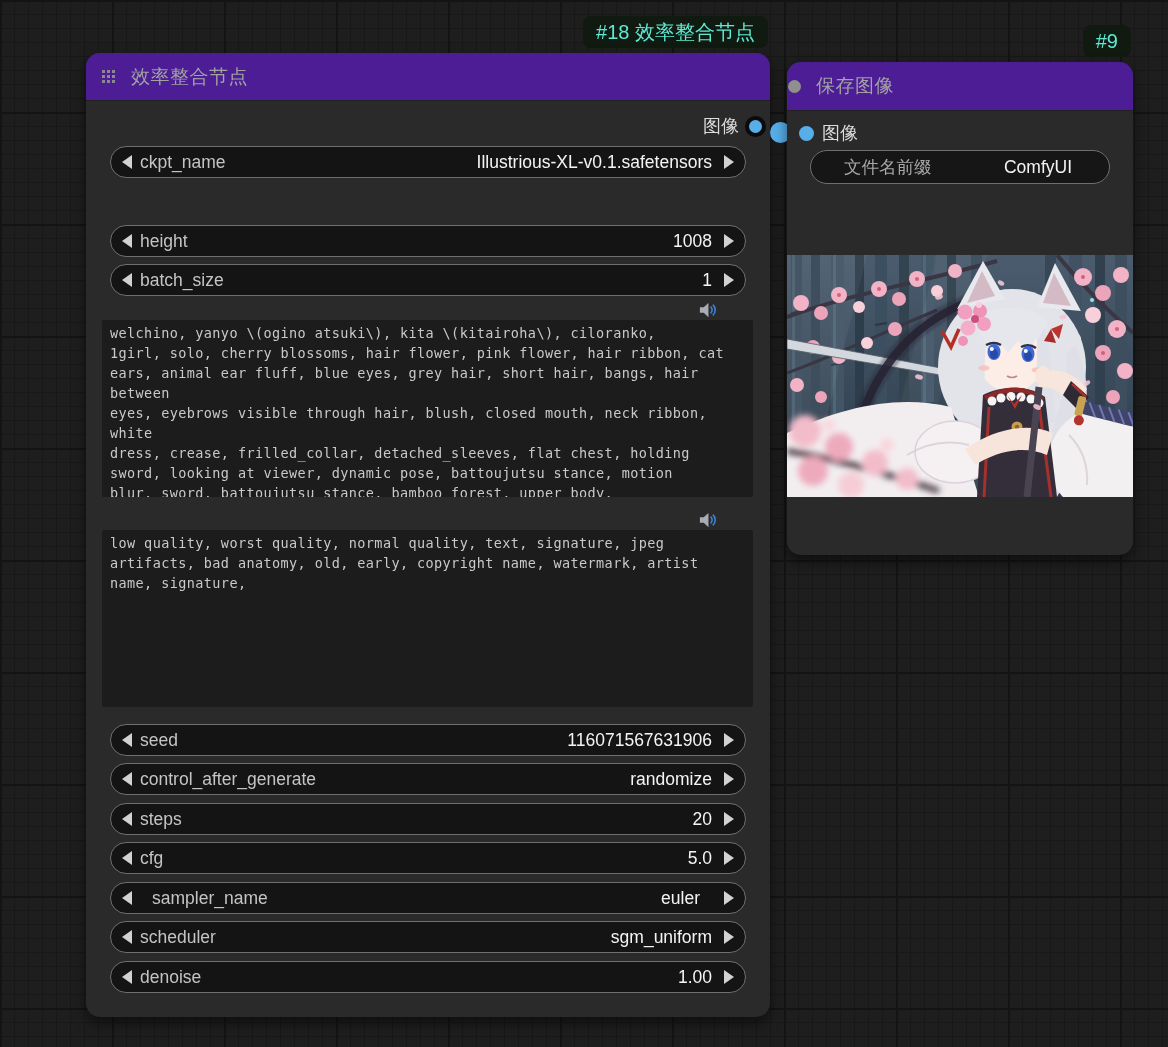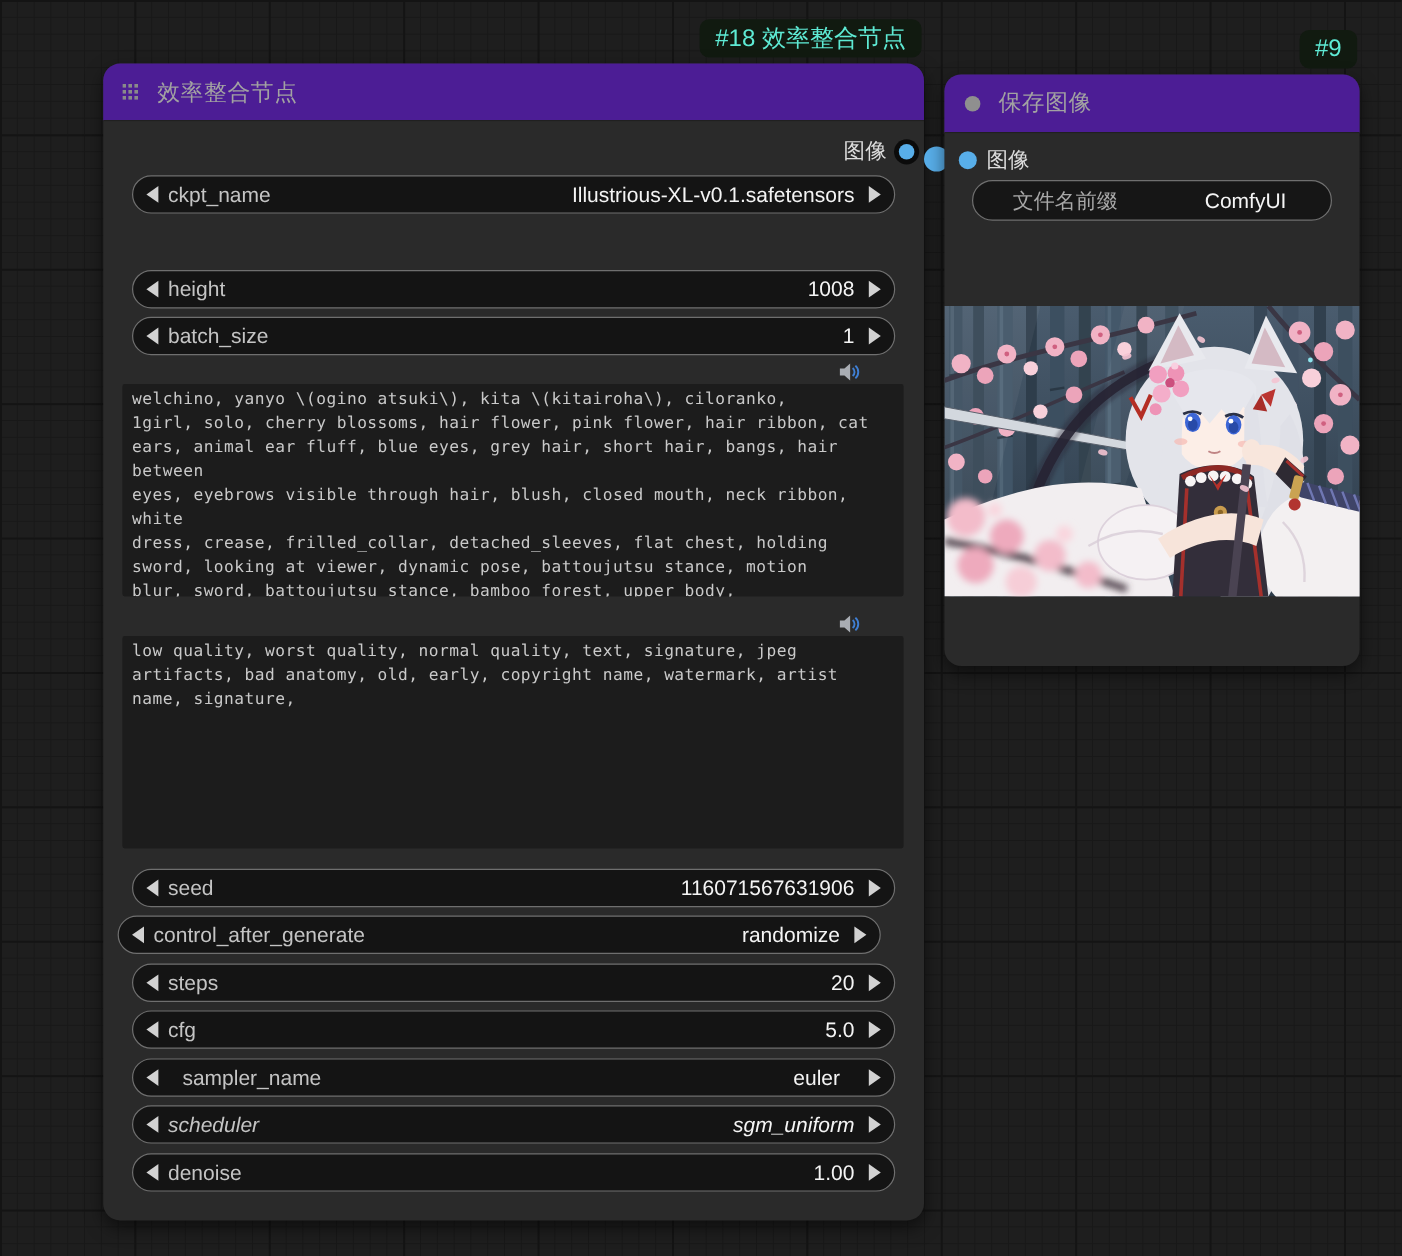--- a/index.html
+++ b/index.html
@@ -110,21 +110,21 @@
     <div class="prompt-box" style="top:477px;">low quality, worst quality, normal quality, text, signature, jpeg
 artifacts, bad anatomy, old, early, copyright name, watermark, artist
 name, signature,</div>
 
     <div class="pill" style="left:24px;top:671px;width:636px;">
       <div class="arr-l"></div>
       <span class="w-label">seed</span>
       <span class="w-value">116071567631906</span>
       <div class="arr-r"></div>
     </div>
-    <div class="pill" style="left:12px;top:710px;width:636px;text-align:right;">
+    <div class="pill" style="left:24px;top:710px;width:636px;text-align:right;">
       <div class="arr-l"></div>
       <span class="w-label">control_after_generate</span>
       <span class="w-value">randomize</span>
       <div class="arr-r"></div>
     </div>
     <div class="pill" style="left:24px;top:750px;width:636px;">
       <div class="arr-l"></div>
       <span class="w-label">steps</span>
       <span class="w-value">20</span>
       <div class="arr-r"></div>
@@ -134,38 +134,38 @@
       <span class="w-label">cfg</span>
       <span class="w-value">5.0</span>
       <div class="arr-r"></div>
     </div>
     <div class="pill" style="left:24px;top:829px;width:636px;gap:12px;">
       <div class="arr-l"></div>
       <span class="w-label">sampler_name</span>
       <span class="w-value">euler</span>
       <div class="arr-r"></div>
     </div>
-    <div class="pill" style="left:24px;top:868px;width:636px;font-style:italic;">
+    <div class="pill" style="left:24px;top:868px;width:636px;">
       <div class="arr-l"></div>
       <span class="w-label">scheduler</span>
       <span class="w-value">sgm_uniform</span>
       <div class="arr-r"></div>
     </div>
     <div class="pill" style="left:24px;top:908px;width:636px;">
       <div class="arr-l"></div>
       <span class="w-label">denoise</span>
       <span class="w-value">1.00</span>
       <div class="arr-r"></div>
     </div>
   </div>
 
   <div class="port" style="left:770px;top:122px;width:21px;height:21px;"></div>
 
   <div class="node" style="left:787px;top:62px;width:346px;height:493px;">
-    <div class="node-header" style="height:48px;padding-left:17px;">
+    <div class="node-header" style="height:48px;padding-left:1px;">
       <div class="dot-icon" style="width:13px;height:13px;"></div>
       <span class="node-title" style="margin-left:15px;">保存图像</span>
     </div>
 
     <div class="port" style="left:12px;top:64px;width:15px;height:15px;"></div>
     <div class="port-label" style="left:35px;top:59px;">图像</div>
 
     <div class="pill" style="left:23px;top:88px;width:300px;height:34px;border-radius:17px;background:#161616;">
       <span class="w-label" style="margin-left:22px;color:#a8a8a8;">文件名前缀</span>
       <span class="w-value" style="margin-right:26px;">ComfyUI</span>

